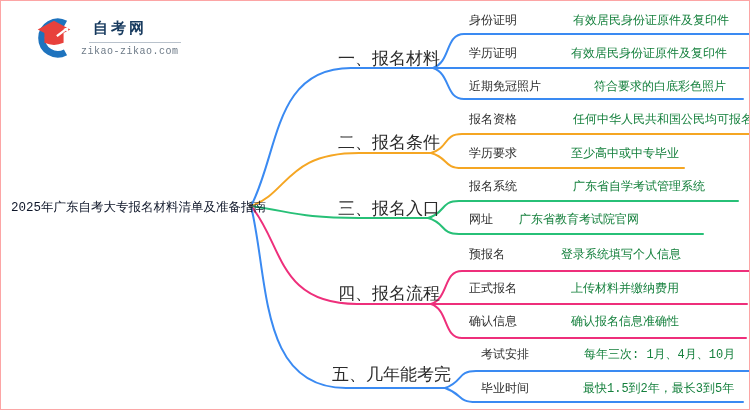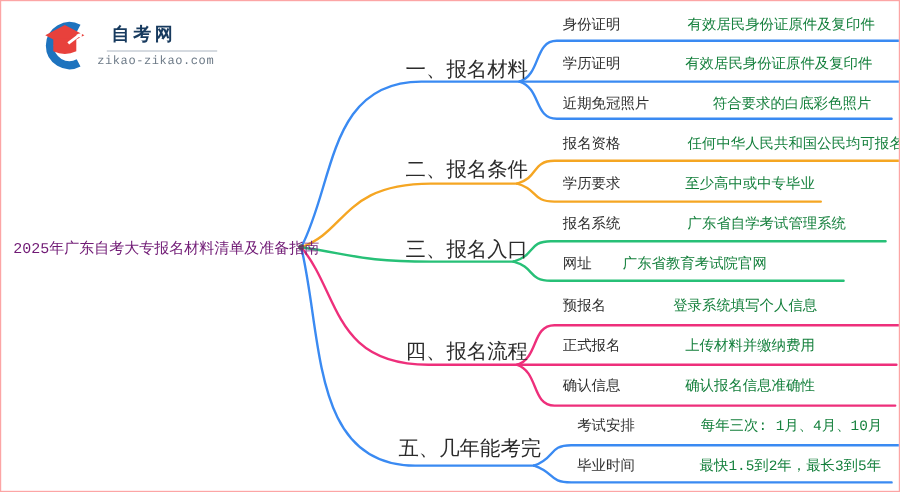--- a/index.html
+++ b/index.html
@@ -8,21 +8,21 @@
     background:#fff;border:1px solid #fca5a5;box-sizing:border-box;
     font-family:Liberation Mono, monospace;
   }
   #lines{position:absolute;left:0;top:0;width:750px;height:410px;}
   .t{position:absolute;white-space:nowrap;color:#333;font-size:12px;line-height:1.25;}
   .branch-label{font-size:17px;color:#2b2b2b;}
   .leaf-key{color:#2e2e2e;}
   .leaf-val{color:#15803d;}
   #central-topic{
     position:absolute;left:10px;top:198px;white-space:nowrap;
-    font-size:12.5px;color:#701a75;letter-spacing:0;
+    font-size:12.5px;color:#0f172a;letter-spacing:0;
   }
   
   #logo{position:absolute;left:30px;top:12px;width:200px;height:52px;}
   #logo .icon{position:absolute;left:0;top:2px;width:46px;height:46px;}
   #logo .name{position:absolute;left:62px;top:6px;font-size:15px;font-weight:bold;
     color:#173a5e;letter-spacing:3px;}
   #logo .rule{position:absolute;left:58px;top:29px;width:92px;height:1px;background:#b9c2cc;}
   #logo .domain{position:absolute;left:50px;top:33px;font-size:10px;color:#6d7a87;letter-spacing:.5px;}
 </style>
 </head>

